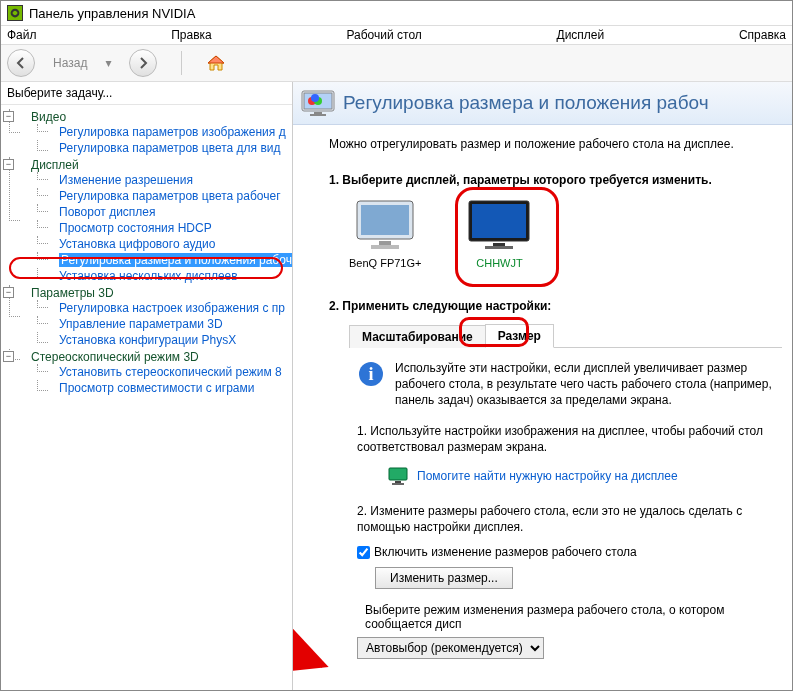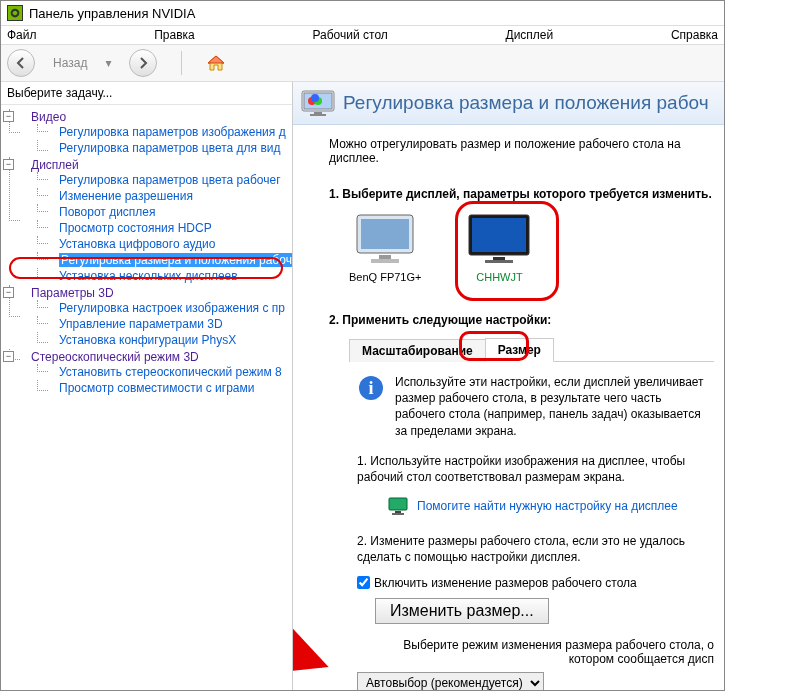--- a/index.html
+++ b/index.html
@@ -1,37 +1,37 @@
 <!DOCTYPE html>
 <html><head>
 <meta charset="utf-8">
 <style>
   * { box-sizing: border-box; margin: 0; padding: 0; }
   body { font-family: 'Segoe UI', Tahoma, sans-serif; font-size: 12px; background: #fff; color: #000; overflow: hidden; }
-  .window { width: 725px; height: 691px; border: 1px solid #888; display: flex; flex-direction: column; background: #fff; position: relative; }
+  .window { width: 793px; height: 691px; border: 1px solid #888; display: flex; flex-direction: column; background: #fff; position: relative; }
   .titlebar { display: flex; align-items: center; padding: 4px 6px; background: #fff; border-bottom: 1px solid #ddd; font-size: 13px; }
   .title-icon { width: 16px; height: 16px; background: #76b900; border: 1px solid #333; margin-right: 6px; display:flex;align-items:center;justify-content:center;}
   .menubar { display: flex; padding: 2px 6px; gap: 14px; font-size: 12px; border-bottom: 1px solid #ddd; justify-content: space-between; }
   .menu-item { cursor: default; }
   .toolbar { display: flex; align-items: center; padding: 4px 6px; gap: 18px; border-bottom: 1px solid #ddd; background: #f7f7f7; }
   .nav-btn { width: 28px; height: 28px; border-radius: 50%; border: 1px solid #bbb; background: linear-gradient(#fff,#e0e0e0); display:flex;align-items:center;justify-content:center; font-size: 14px; color:#555;}
   .nav-text { color: #888; font-size: 12px; }
   .sep { width: 1px; height: 24px; background: #ccc; margin: 0 6px; }
   .home-icon { width: 20px; height: 20px; position: relative; }
   .home-icon svg { width: 20px; height: 20px; }
   .layout { display: flex; flex: 1; min-height: 0; }
   .sidebar { width: 292px; border-right: 1px solid #ccc; display: flex; flex-direction: column; overflow: hidden; }
   .task-hd { padding: 4px 6px; font-size: 12px; border-bottom: 1px solid #e5e5e5; }
   .tree { flex:1; overflow: hidden; padding: 4px 2px; font-size: 12px; }
   .tree ul { list-style: none; padding-left: 14px; }
   .tree li { position: relative; padding: 1px 0 1px 14px; white-space: nowrap; }
   .tree li::before { content:''; position:absolute; left:-8px; top:0; bottom:50%; border-left:1px dotted #999; border-bottom:1px dotted #999; width:10px; }
   .tree li:last-child::before { bottom: auto; height: 10px; }
   .tree .exp { position:absolute; left:-14px; top:2px; width:11px; height:11px; border:1px solid #888; background:#fff; font-size:9px; line-height:9px; text-align:center; color:#444; }
-  .cat { color: #4c1d95; }
+  .cat { color: #14532d; }
   .leaf { color: #0b5fd0; cursor: pointer; }
   .leaf.sel { background: #3399ff; color: #fff; padding: 0 2px; }
   .highlight-oval { position:absolute; border:2px solid #e30000; border-radius: 12px; pointer-events:none; }
   .main { flex:1; display:flex; flex-direction:column; overflow:hidden; }
   .page-header { display:flex; align-items:center; padding: 6px 8px; background: linear-gradient(#f5f8fc,#e1ecf9); border-bottom:1px solid #c8d6ea; }
   .page-header-icon { width:34px; height:30px; margin-right:8px; }
   .page-title { font-size: 19px; color: #3c6aa0; font-weight: normal; white-space: nowrap; }
   .content { flex:1; overflow:hidden; padding: 12px 10px 4px 36px; font-size: 12px; }
   .desc { margin-bottom: 22px; }
   .step-title { font-weight: bold; margin-bottom: 10px; }
@@ -46,23 +46,23 @@
   .tab-ring { position:absolute; border:3px solid #e30000; border-radius: 10px; pointer-events:none; }
   .info-block { display:flex; margin-left: 28px; gap: 10px; margin-bottom: 14px; }
   .info-ico { width:28px; height:28px; flex:none; }
   .info-ico svg { width:28px; height:28px; }
   .info-text { line-height: 1.35; }
   .sub-para { margin-left: 28px; margin-bottom: 10px; line-height:1.35; }
   .link-row { display:flex; align-items:center; gap:8px; margin-left:58px; margin-bottom: 16px; }
   .link-ico { width:22px; height:22px; }
   .link { color:#0b5fd0; cursor:pointer; }
   .check-row { display:flex; align-items:center; gap:4px; margin-left: 28px; margin-bottom: 8px; position:relative; }
-  .btn { border:1px solid #999; background:linear-gradient(#fdfdfd,#e6e6e6); padding: 3px 14px; font-size:16px; margin-left: 46px; margin-bottom: 14px; }
+  .btn { border:1px solid #999; background:linear-gradient(#fdfdfd,#e6e6e6); padding: 3px 14px; font-size:12px; margin-left: 46px; margin-bottom: 14px; }
   .select { border:1px solid #999; padding:2px 4px; font-size:12px; margin-left:28px; }
-  .sub-para2 { margin-left:36px; margin-bottom:6px;text-align:right; }
+  .sub-para2 { margin-left:36px; margin-bottom:6px; }
   .arrow-svg { position:absolute; pointer-events:none; z-index: 50; }
 </style>
 </head>
 <body>
 
 <div class="window">
 
   <div class="titlebar">
     <span class="title-icon">
       <svg viewBox="0 0 16 16">
@@ -110,22 +110,22 @@
       <div class="tree" style="position:relative;">
         <ul>
           <li><span class="exp">−</span><span class="cat">Видео</span>
             <ul>
               <li><span class="leaf">Регулировка параметров изображения д</span></li>
               <li><span class="leaf">Регулировка параметров цвета для вид</span></li>
             </ul>
           </li>
           <li><span class="exp">−</span><span class="cat">Дисплей</span>
             <ul>
+              <li><span class="leaf">Изменение разрешения</span></li>
               <li><span class="leaf">Регулировка параметров цвета рабочег</span></li>
-              <li><span class="leaf">Изменение разрешения</span></li>
               <li><span class="leaf">Поворот дисплея</span></li>
               <li><span class="leaf">Просмотр состояния HDCP</span></li>
               <li><span class="leaf">Установка цифрового аудио</span></li>
               <li style="position:relative;"><span class="leaf sel">Регулировка размера и положения рабоч</span></li>
               <li><span class="leaf">Установка нескольких дисплеев</span></li>
             </ul>
           </li>
           <li><span class="exp">−</span><span class="cat">Параметры 3D</span>
             <ul>
               <li><span class="leaf">Регулировка настроек изображения с пр</span></li>

